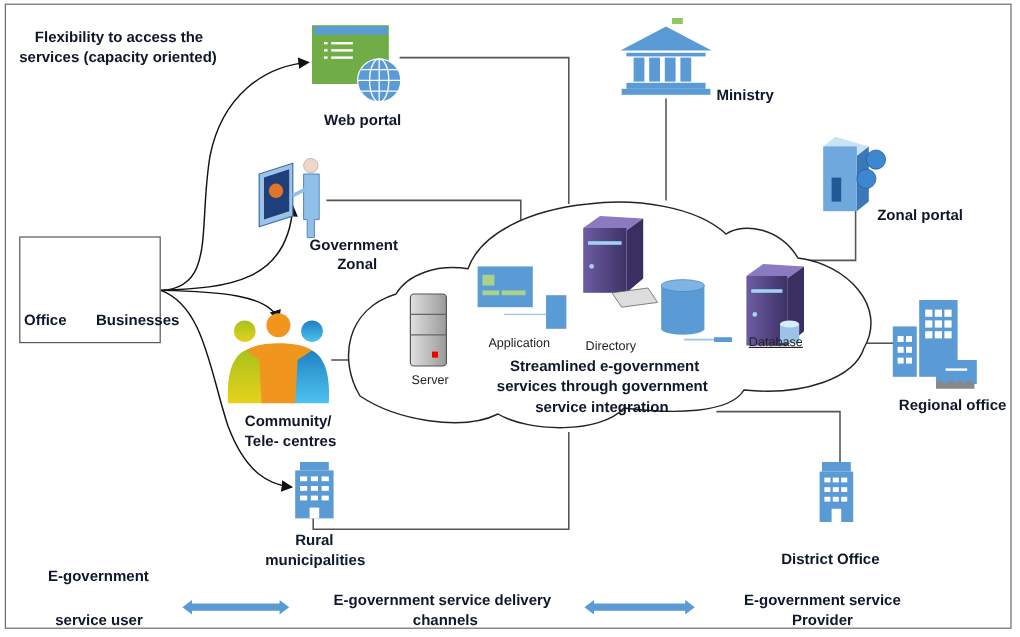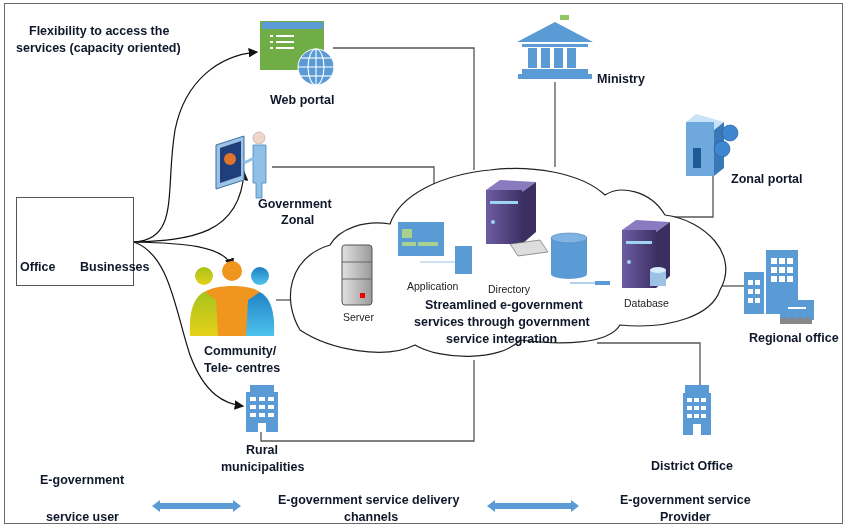--- a/index.html
+++ b/index.html
@@ -259,21 +259,21 @@
 <div class="lbl" style="left:258px;top:197px;">Government</div>
 <div class="lbl" style="left:281px;top:213px;">Zonal</div>
 <div class="lbl" style="left:204px;top:344px;">Community/</div>
 <div class="lbl" style="left:204px;top:361px;">Tele- centres</div>
 <div class="lbl" style="left:246px;top:443px;">Rural</div>
 <div class="lbl" style="left:221px;top:460px;">municipalities</div>
 
 <div class="sm" style="left:343px;top:311px;">Server</div>
 <div class="sm" style="left:407px;top:280px;">Application</div>
 <div class="sm" style="left:488px;top:254px;margin-top:29px;">Directory</div>
-<div class="sm" style="left:624px;top:297px;">Database</div>
+<div class="sm" style="left:624px;top:279px;text-decoration:underline;">Database</div>
 
 <div class="lbl" style="left:425px;top:298px;">Streamlined e-government</div>
 <div class="lbl" style="left:414px;top:315px;">services through government</div>
 <div class="lbl" style="left:446px;top:332px;">service integration</div>
 
 <div class="lbl" style="left:597px;top:57px;margin-top:15px;">Ministry</div>
 <div class="lbl" style="left:731px;top:172px;">Zonal portal</div>
 <div class="lbl" style="left:749px;top:331px;">Regional office</div>
 <div class="lbl" style="left:651px;top:459px;">District Office</div>
 

